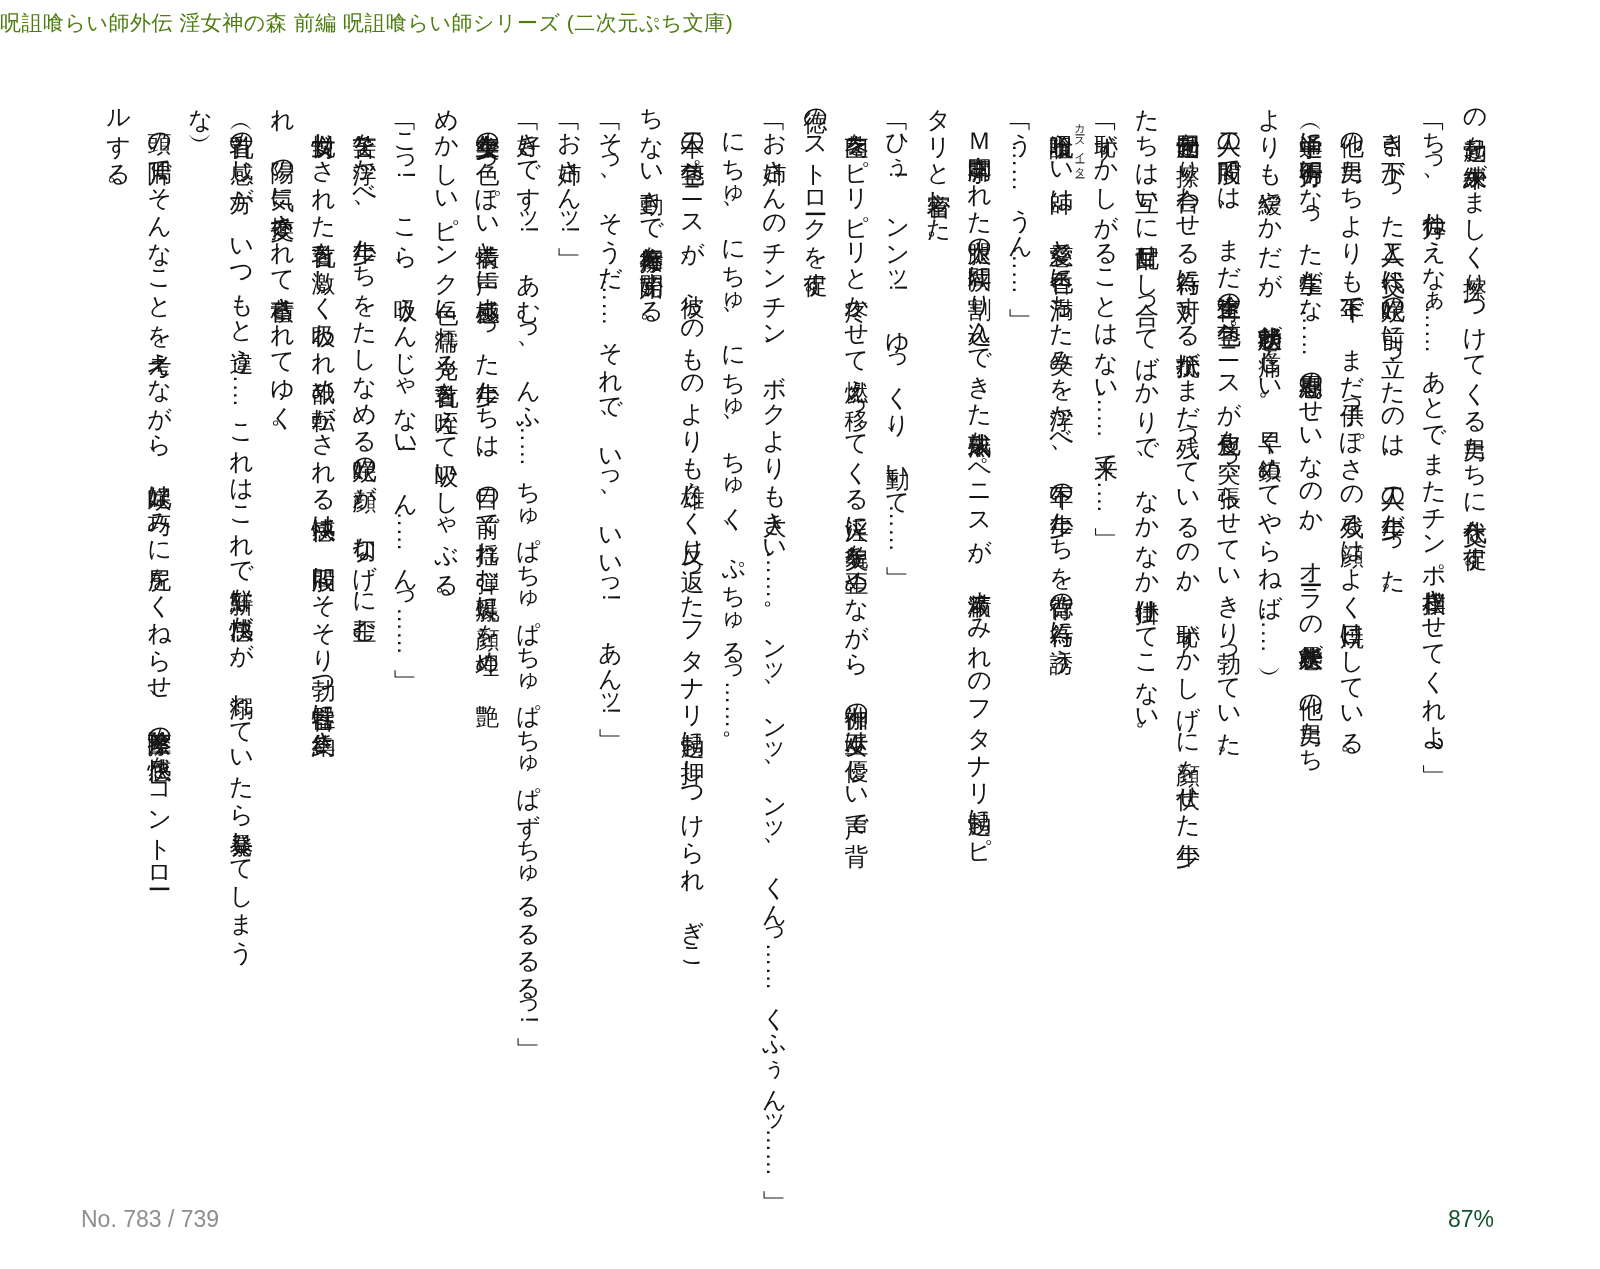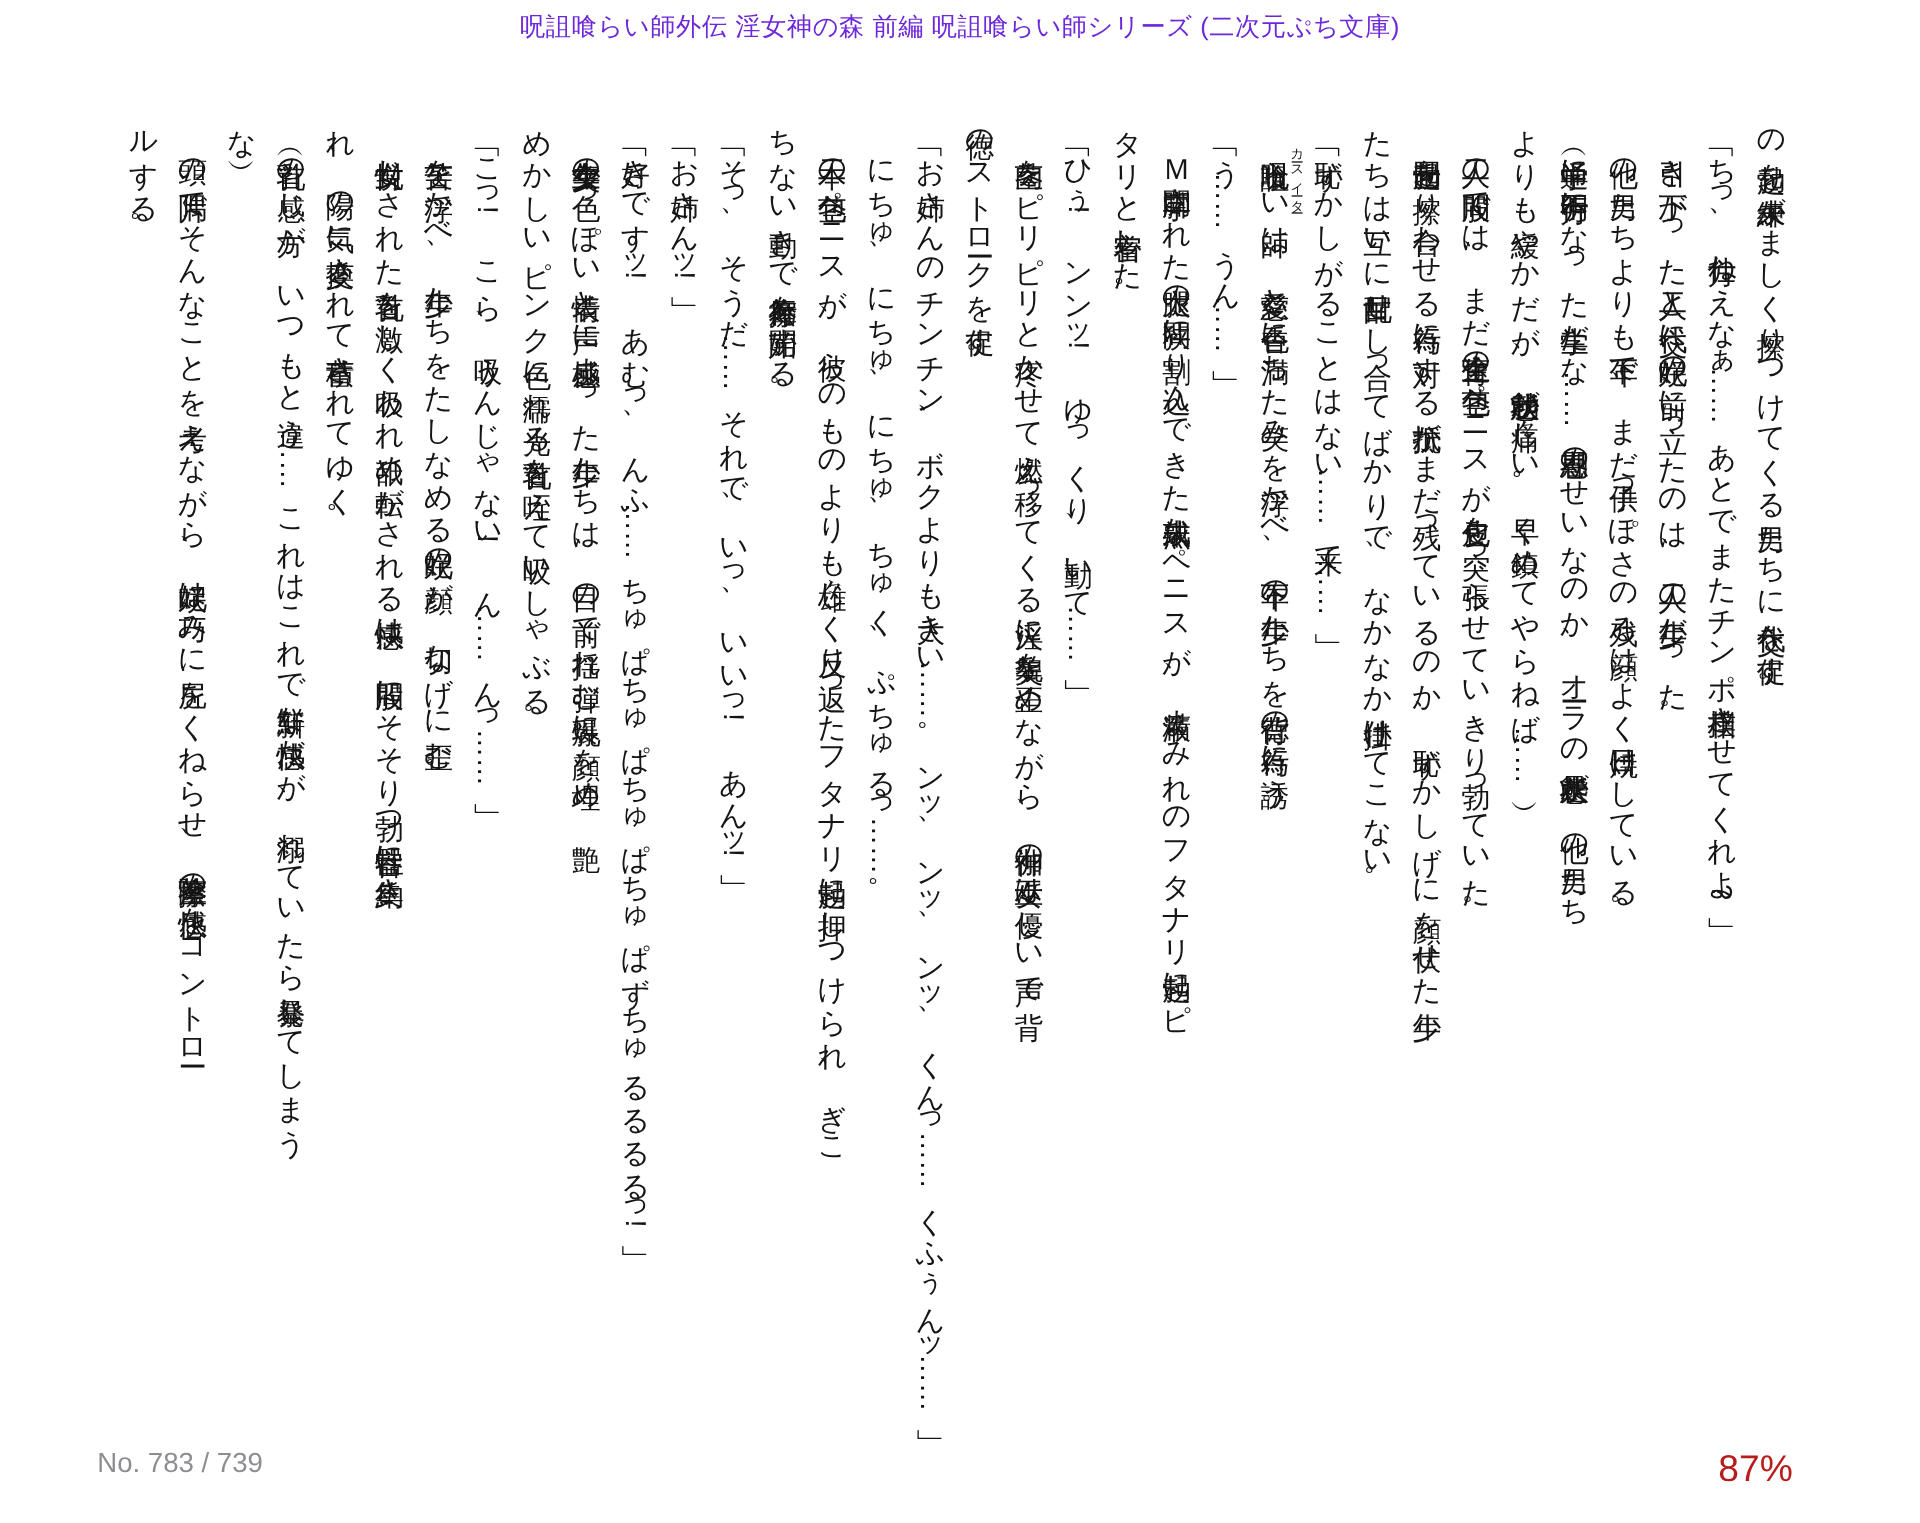--- a/index.html
+++ b/index.html
@@ -12,24 +12,23 @@
     height: 1269px;
     position: relative;
     overflow: hidden;
     font-family: "Liberation Sans", "DejaVu Sans", sans-serif;
   }
   .reader-header {
     position: absolute;
     top: 8px;
     left: 0;
     width: 100%;
-    text-align: center;
     font-size: 21px;
     line-height: 30px;
-    color: #6d28d9;
+    color: #4d7c0f;
     letter-spacing: 0.5px;
   }
   .page-text {
     position: absolute;
     top: 92px;
     right: 104px;
     height: 1120px;
     writing-mode: vertical-rl;
     -webkit-writing-mode: vertical-rl;
     text-orientation: mixed;
@@ -57,22 +56,22 @@
     position: absolute;
     left: 81px;
     top: 1206px;
     font-size: 23px;
     color: #8d8d92;
   }
   .reader-footer-right {
     position: absolute;
     right: 106px;
     top: 1206px;
-    font-size: 31px;
-    color: #b91c1c;
+    font-size: 23px;
+    color: #14532d;
   }
 </style>
 </head>
 <body>
 
 <div class="reader-header">呪詛喰らい師外伝 淫女神の森 前編 呪詛喰らい師シリーズ (二次元ぷち文庫)</div>
 
 <div class="page-text">
     <p class="line">の勃起を未練がましく擦りつけてくる男たちに交代を促す。</p>
     <p class="line indent">「ちっ、仕方ねえなぁ……あとでまたチンポ相撲させてくれよ?」</p>

